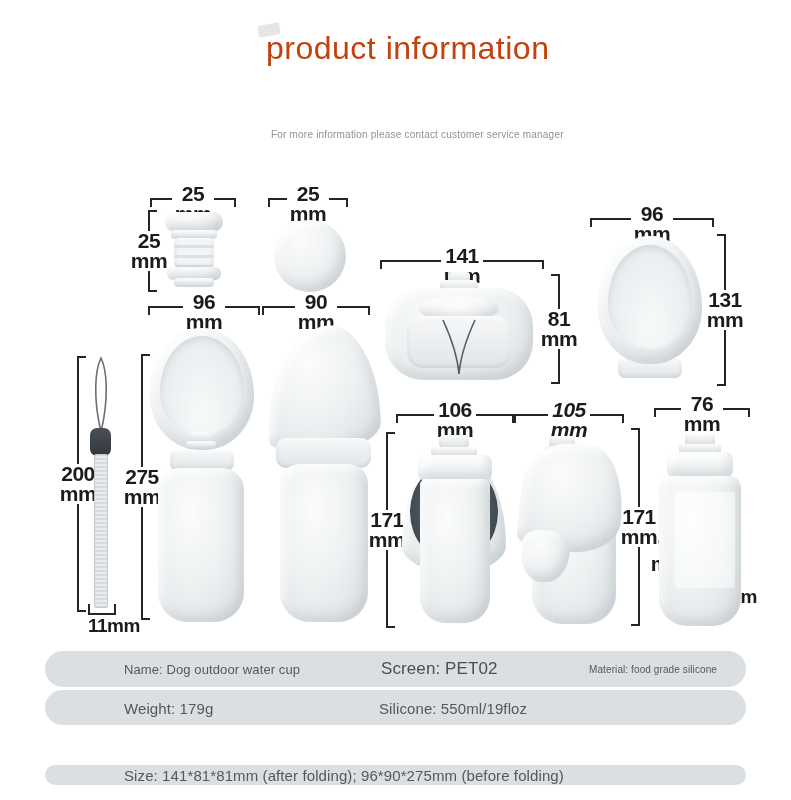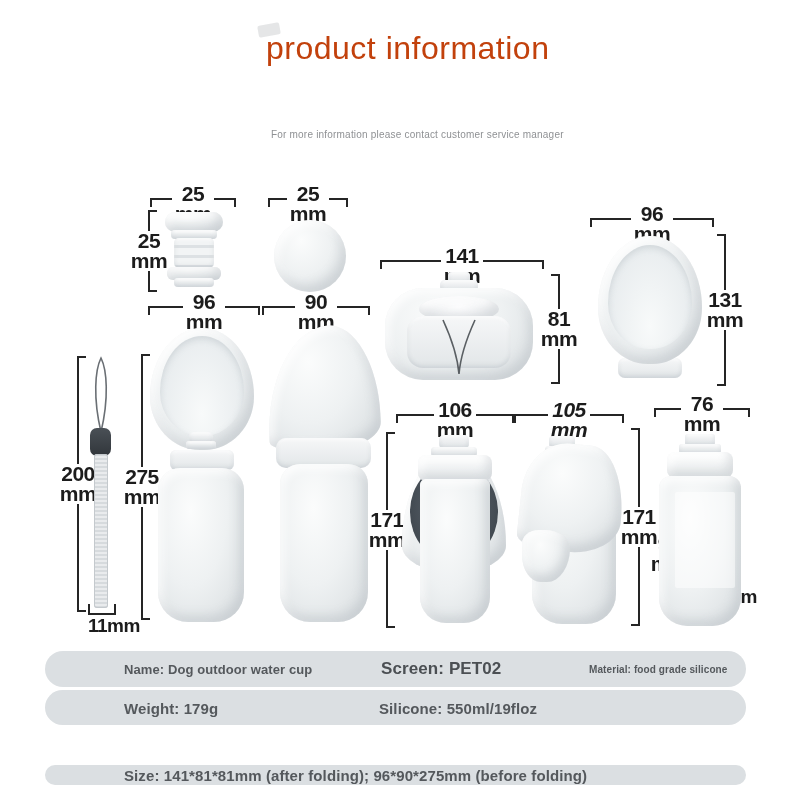--- a/index.html
+++ b/index.html
@@ -40,21 +40,21 @@
              box-shadow:inset 0 3px 6px rgba(140,150,158,.25);}
   .strap-tex{background:repeating-linear-gradient(0deg,#d6dadd 0 2px,#e9ebed 2px 4px);
              border-radius:3px;box-shadow:inset 0 0 0 1px #c4c9cd;}
   .darkpiece{background:linear-gradient(180deg,#4a5056,#31363b);border-radius:7px;}
   .shadow-ellipse{border-radius:50%;background:radial-gradient(ellipse at 50% 45%,#80888f 0%,#4a525a 55%,#343b42 100%);}
   .printarea{background:rgba(255,255,255,.5);border-radius:2px;}
   svg{display:block;}
 
   
   .specrow{position:absolute;left:45px;width:701px;background:#dbdfe2;border-radius:18px;}
-  .spectext{position:absolute;top:50%;transform:translateY(-50%);color:#54585c;font-weight:700;
+  .spectext{position:absolute;top:50%;transform:translateY(-50%);color:#54585c;font-weight:400;
             white-space:nowrap;letter-spacing:.1px;padding-left:44px;}
 </style>
 </head>
 <body>
 
 <div class="canvas">
 
   <div class="smudge" style="left:258px;top:24px;width:22px;height:12px;"></div>
   <div class="title" style="left:266px;top:30px;">product information</div>
   <div class="subtitle" style="left:271px;top:129px;">For more information please contact customer service manager</div>

